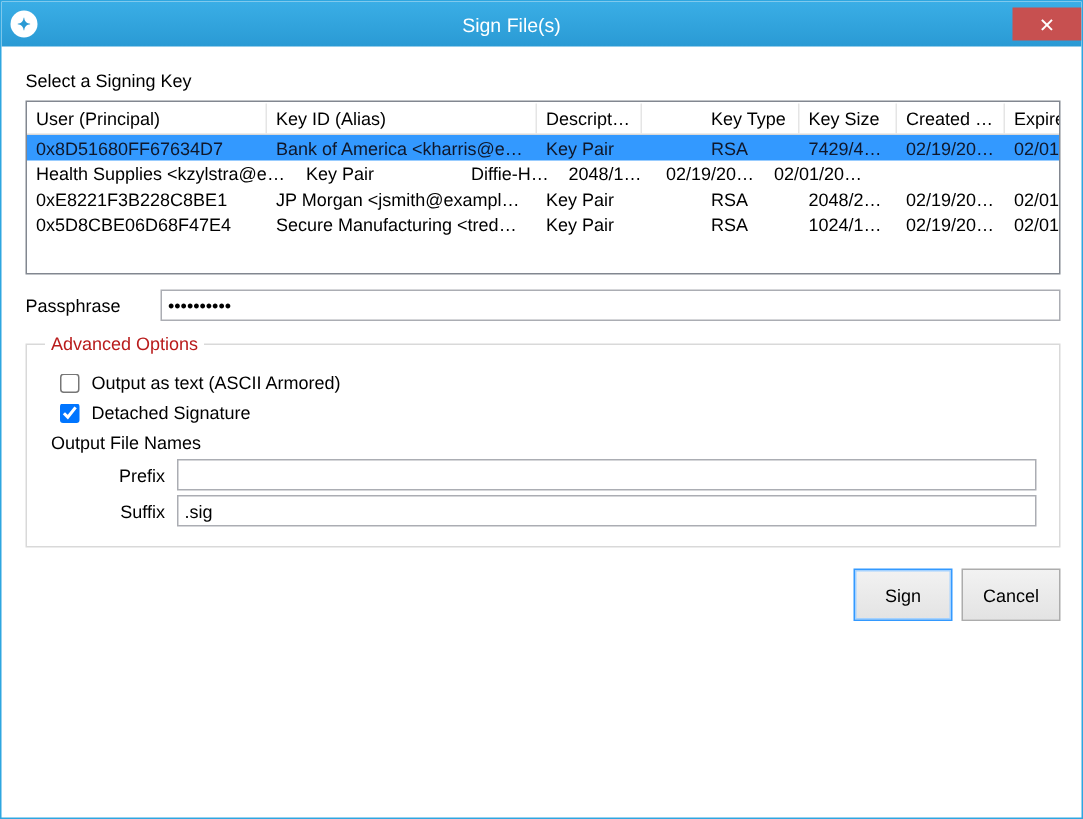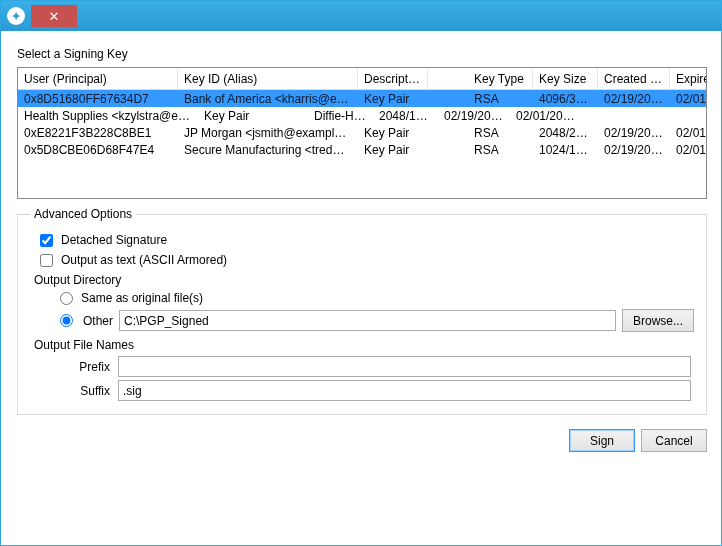--- a/index.html
+++ b/index.html
@@ -48,21 +48,21 @@
   .content {
     padding: 10px 14px 12px 16px;
   }
   .section-label {
     margin: 6px 0 6px 0;
     color: #000;
   }
   .key-table {
     border: 1px solid #828790;
     background: #fff;
-    height: 132px;
+    height: 116px;
     overflow: hidden;
   }
   .key-table-header {
     display: flex;
     background: #fff;
     border-bottom: 1px solid #d9d9d9;
     height: 22px;
     align-items: center;
   }
   .key-table-header .col {
@@ -124,21 +124,21 @@
   input[type=checkbox], input[type=radio] {
     margin: 0 4px 0 0;
   }
   fieldset.advanced {
     border: 1px solid #d9d9d9;
     margin: 8px 0 0 0;
     padding: 6px 12px 10px 12px;
   }
   fieldset.advanced legend {
     padding: 0 4px;
-    color: #000000;
+    color: #b91c1c;
   }
   .sub-group {
     margin: 6px 0 2px 0;
   }
   .sub-group .group-title {
     margin-bottom: 4px;
   }
   .radio-row {
     display: flex;
     align-items: center;
@@ -172,37 +172,38 @@
     margin-right: 8px;
   }
   .button-bar {
     display: flex;
     justify-content: flex-end;
     gap: 6px;
     margin-top: 14px;
   }
   .button-bar button {
     width: 66px;
-    height: 23px;
+    height: 35px;
     border: 1px solid #acacac;
     background: linear-gradient(#f2f2f2,#e3e3e3);
     cursor: pointer;
     font-family: inherit;
     font-size: 12px;
   }
   .button-bar button.default {
     border: 1px solid #3399ff;
     box-shadow: 0 0 0 1px #a3d1ff inset;
   }
 </style>
 </head>
 <body>
 
 <div class="titlebar">
   <div class="app-icon">✦</div>
+  <div class="title">Sign File(s)</div>
   <div class="close-btn">✕</div>
 </div>
 
 <div class="content">
 
   <div class="section-label">Select a Signing Key</div>
 
   <div class="key-table">
     <div class="key-table-header">
       <div class="col c-user">User (Principal)</div>
@@ -212,21 +213,21 @@
       <div class="col c-size">Key Size</div>
       <div class="col c-created">Created On</div>
       <div class="col c-expires">Expires On</div>
     </div>
     <div class="key-table-body" id="key-table-body">
         <div class="row selected">
           <div class="cell c-user">0x8D51680FF67634D7</div>
           <div class="cell c-keyid">Bank of America &lt;kharris@examp…</div>
           <div class="cell c-desc">Key Pair</div>
           <div class="cell c-type">RSA</div>
-          <div class="cell c-size">4096/3072</div>
+          <div class="cell c-size">7429/4096</div>
           <div class="cell c-created">02/19/2013 …</div>
           <div class="cell c-expires">02/01/2015 …</div>
         </div>
         <div class="row">
           <div class="cell c-keyid">Health Supplies &lt;kzylstra@exa…</div>
           <div class="cell c-desc">Key Pair</div>
           <div class="cell c-type">Diffie-Hell…</div>
           <div class="cell c-size">2048/1024</div>
           <div class="cell c-created">02/19/2013 …</div>
           <div class="cell c-expires">02/01/2015 …</div>
@@ -245,48 +246,39 @@
           <div class="cell c-keyid">Secure Manufacturing &lt;tredmon…</div>
           <div class="cell c-desc">Key Pair</div>
           <div class="cell c-type">RSA</div>
           <div class="cell c-size">1024/1024</div>
           <div class="cell c-created">02/19/2013 …</div>
           <div class="cell c-expires">02/01/2015 …</div>
         </div>
       </div>
   </div>
 
+  <div class="form-row">
+    <label>Passphrase</label>
+    <input class="text-input" type="text" value="••••••••••" style="">
+  </div>
 
 
   <fieldset class="advanced">
     <legend>Advanced Options</legend>
+
+    <div class="checkbox-row" style="margin-left:10px;">
+      <input type="checkbox" id="asc" style="">
+      <label for="asc">Output as text (ASCII Armored)</label>
+    </div>
 
     <div class="checkbox-row" style="margin-left:10px;">
       <input type="checkbox" id="det" checked="" style="">
       <label for="det">Detached Signature</label>
     </div>
 
-    <div class="checkbox-row" style="margin-left:10px;">
-      <input type="checkbox" id="asc" style="">
-      <label for="asc">Output as text (ASCII Armored)</label>
-    </div>
-
-    <div class="sub-group">
-      <div class="group-title" style="margin-left:4px;">Output Directory</div>
-      <div class="radio-row">
-        <input type="radio" name="outdir" id="same" style="">
-        <label for="same">Same as original file(s)</label>
-      </div>
-      <div class="other-row">
-        <input type="radio" name="outdir" id="other" checked="" style="">
-        <label for="other">Other</label>
-        <input class="text-input" type="text" value="C:\PGP_Signed" style="">
-        <button class="browse-btn">Browse...</button>
-      </div>
-    </div>
 
     <div class="sub-group">
       <div class="group-title" style="margin-left:4px;">Output File Names</div>
       <div class="name-row">
         <label>Prefix</label>
         <input class="text-input" type="text" value="" style="">
       </div>
       <div class="name-row">
         <label>Suffix</label>
         <input class="text-input" type="text" value=".sig" style="">

